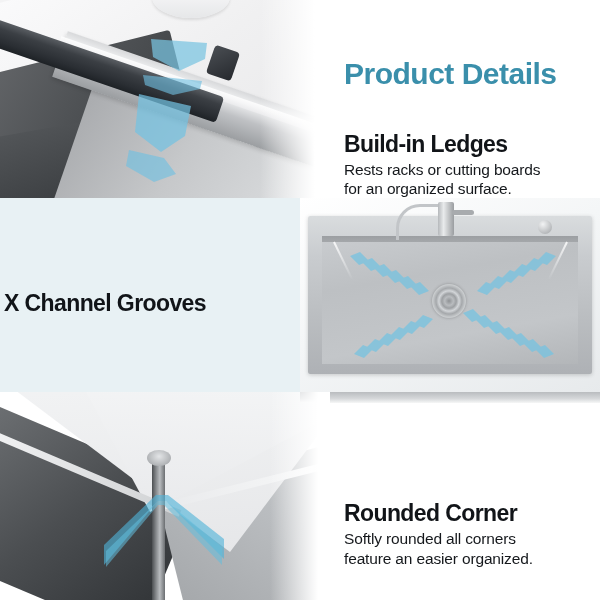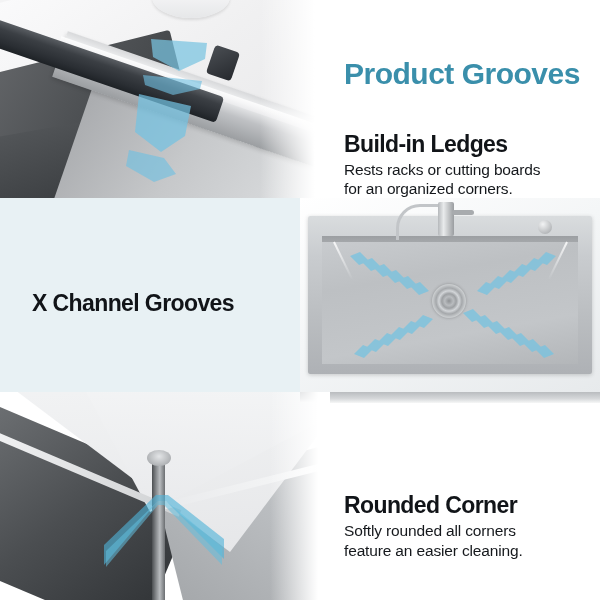--- a/index.html
+++ b/index.html
@@ -34,21 +34,21 @@
     position:absolute; left:0; right:0; bottom:1px; height:5px;
     background:#a8e2ef; z-index:-1;
   }
   .body {
     font-size:15.5px; color:#15181c; line-height:1.26;
     letter-spacing:-0.15px; white-space:pre-line;
   }
 
   #t1 { left:344px; top:58px; }
   #t1 .maintitle { margin-bottom:9px; }
-  #t2 { left:32px; top:258px; }
+  #t2 { left:4px; top:258px; }
   #t3 { left:344px; top:460px; }
 
   
   #photo1 {
     position:absolute; left:0; top:0; width:330px; height:198px;
     background:#f3f3f4; overflow:hidden;
   }
   #photo1 .fadeR {
     position:absolute; right:0; top:0; width:70px; height:100%;
     background:linear-gradient(to right, rgba(255,255,255,0), #fff 78%);
@@ -285,27 +285,27 @@
       <div class="p1arrow" style="left:124px; top:148px;">
         <svg width="58" height="36" viewBox="0 0 58 36">
           <path d="M5 2 L40 10 L52 26 L30 34 L2 18 Z" fill="#6dc0e2" opacity="0.62"></path>
         </svg>
       </div>
 
       <div class="fadeR"></div>
     </div>
 
     <div class="txtblock" id="t1">
-      <div class="maintitle">Product Grooves</div>
+      <div class="maintitle">Product Details</div>
       <div class="subhead">
         <span class="hl"></span>
         <span>Build-in Ledges</span>
       </div>
       <div class="body">Rests racks or cutting boards
-for an organized corners.</div>
+for an organized surface.</div>
     </div>
   </div>
 
   <div class="row" id="row2">
 
     <div class="txtblock" id="t2" style="top:60px;">
       <div class="subhead">
         <span class="hl"></span>
         <span>X Channel Grooves</span>
       </div>
@@ -395,23 +395,23 @@
       <div class="p3arrow" style="left:100px; top:103px;">
         <svg width="130" height="74" viewBox="0 0 130 74">
           <path d="M4 70 L58 6 L66 6 L124 64 L124 44 L68 0 L56 0 L4 50 Z" fill="#4fb3d9" opacity="0.62"></path>
           <path d="M6 72 L58 10 L64 10 L122 70 L122 52 L66 6 L58 6 L6 56 Z" fill="#63bddd" opacity="0.55"></path>
         </svg>
       </div>
 
       <div class="fadeR3"></div>
     </div>
 
-    <div class="txtblock" id="t3" style="top:68px;">
+    <div class="txtblock" id="t3" style="top:76px;">
       <div class="subhead">
         <span class="hl"></span>
         <span>Rounded Corner</span>
       </div>
       <div class="body">Softly rounded all corners
-feature an easier cleaning.</div>
+feature an easier organized.</div>
     </div>
   </div>
 
 </div>
 
 </body></html>

